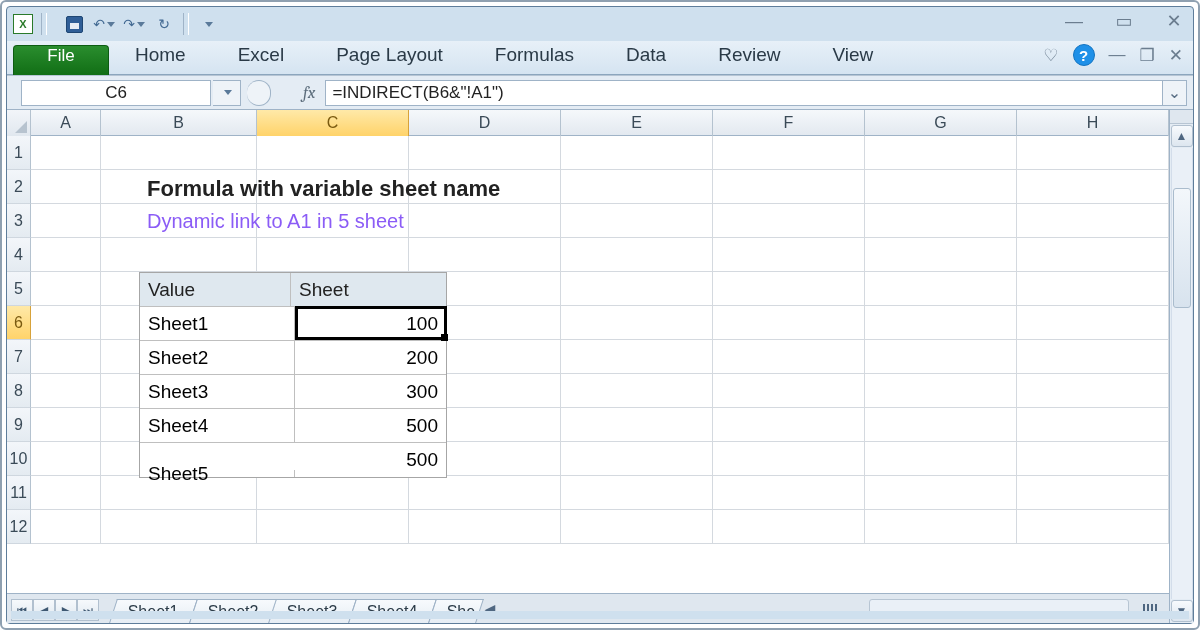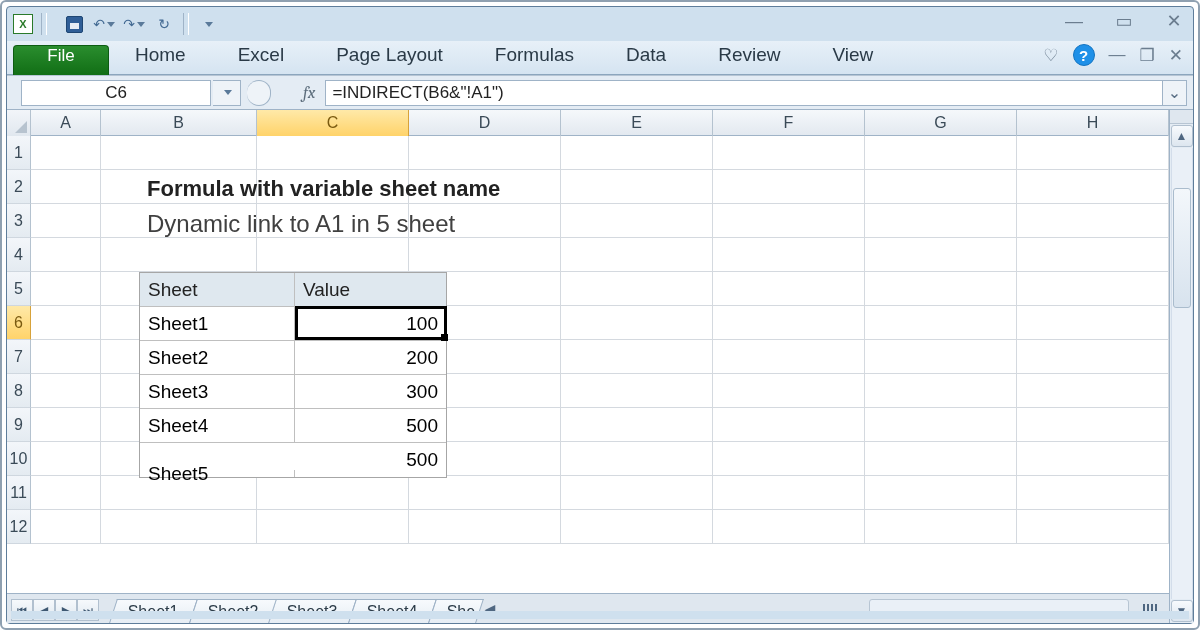--- a/index.html
+++ b/index.html
@@ -60,21 +60,21 @@
   .row{display:flex;height:34px;}
   .rh{width:62px;border-right:1px solid #b4c2cf;border-bottom:1px solid #cfd7df;background:linear-gradient(#f3f6fa,#e4ebf1);display:flex;align-items:center;justify-content:center;color:#3a4a57;font-size:16px;cursor:pointer;}
   .rh.active{background:linear-gradient(#ffe9a8,#ffd36a);color:#7a5a10;border-right-color:#d7a23a;}
   .cellrow{flex:1;display:flex;}
   .cell{height:34px;border-right:1px solid #d4d9df;border-bottom:1px solid #d4d9df;}
 
   
   .overlay{position:absolute;left:62px;top:0;right:0;bottom:0;pointer-events:none;}
   .ov-text{position:absolute;font-size:19px;color:#222;}
   .ov-title{font-weight:bold;font-size:22px;color:#222;}
-  .ov-sub{color:#404040;font-size:24px;}
+  .ov-sub{color:#8b5cf6;font-size:20px;}
 
   .tbl{position:absolute;border:1px solid #a6a6a6;background:#fff;}
   .tbl .trw{display:flex;height:34px;}
   .tbl .trw > div{border-right:1px solid #bfbfbf;border-bottom:1px solid #bfbfbf;display:flex;align-items:center;padding:0 8px;font-size:19px;}
   .tbl .trw.hd > div{background:#dfe8ef;font-weight:normal;color:#222;}
   .tbl .trw > div:last-child{border-right:none;}
   .tbl .trw:last-child > div{border-bottom:none;}
   .numcell{justify-content:flex-end !important;}
 
   .selbox{position:absolute;border:3px solid #000;pointer-events:none;}
@@ -367,22 +367,22 @@
                 <div class="cell" style="width: 152px;"></div>
                 <div class="cell" style="width: 152px;"></div>
               </div>
             </div>
             <div class="overlay" id="ovl">
           <div class="ov-text ov-title" style="left:78px;top:40px">Formula with variable sheet name</div>
           <div class="ov-text ov-sub" style="left:78px;top:74px">Dynamic link to A1 in 5 sheet</div>
 
           <div class="tbl" id="tbl" style="left:70px;top:136px;width:308px">
                 <div class="trw hd">
+                  <div style="width: 152px;">Value</div>
                   <div style="width: 156px;">Sheet</div>
-                  <div style="width: 152px;">Value</div>
                 </div>
                 <div class="trw">
                   <div style="width: 156px;">Sheet1</div>
                   <div class="numcell" style="width: 152px;">100</div>
                 </div>
                 <div class="trw">
                   <div style="width: 156px;">Sheet2</div>
                   <div class="numcell" style="width: 152px; text-align: right;">200</div>
                 </div>
                 <div class="trw">

